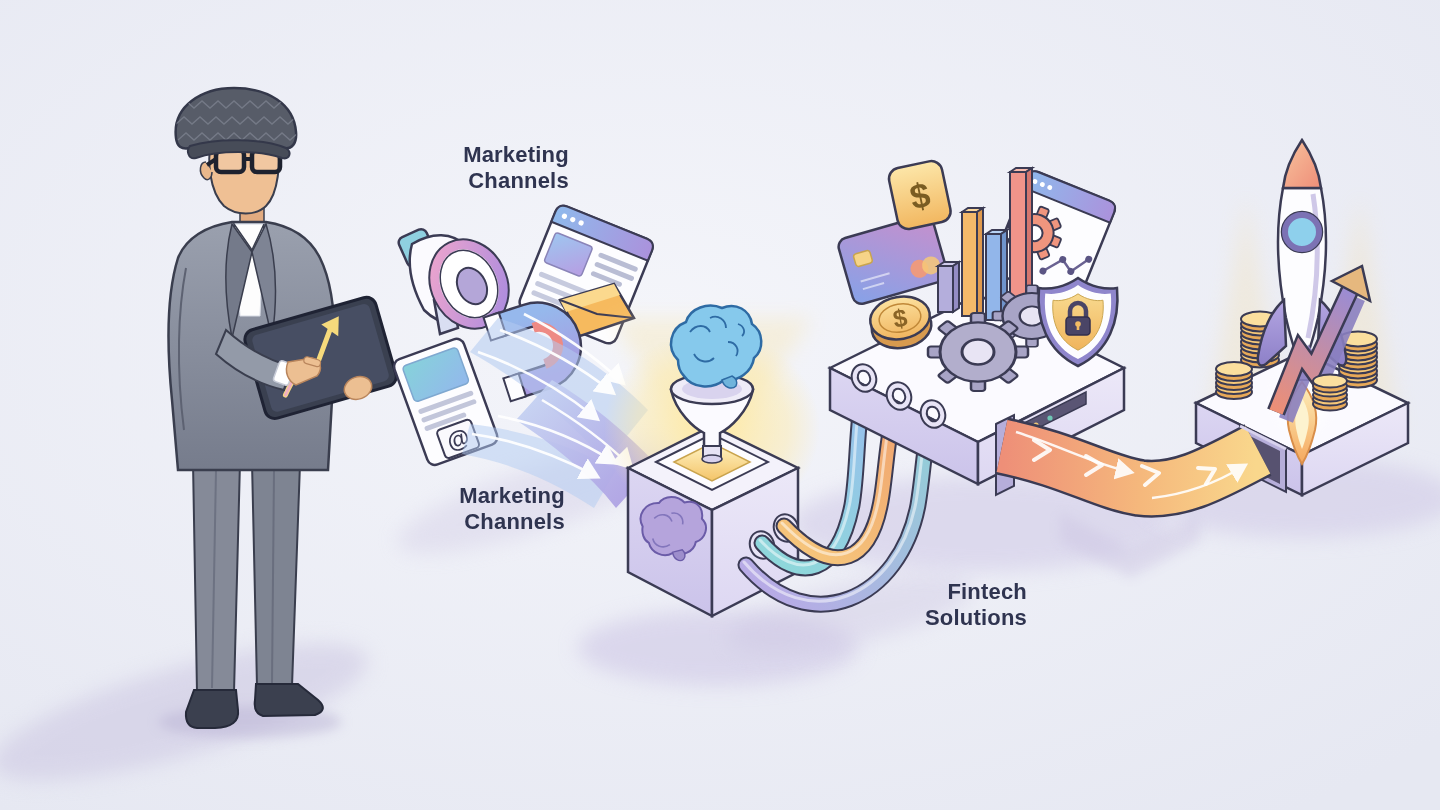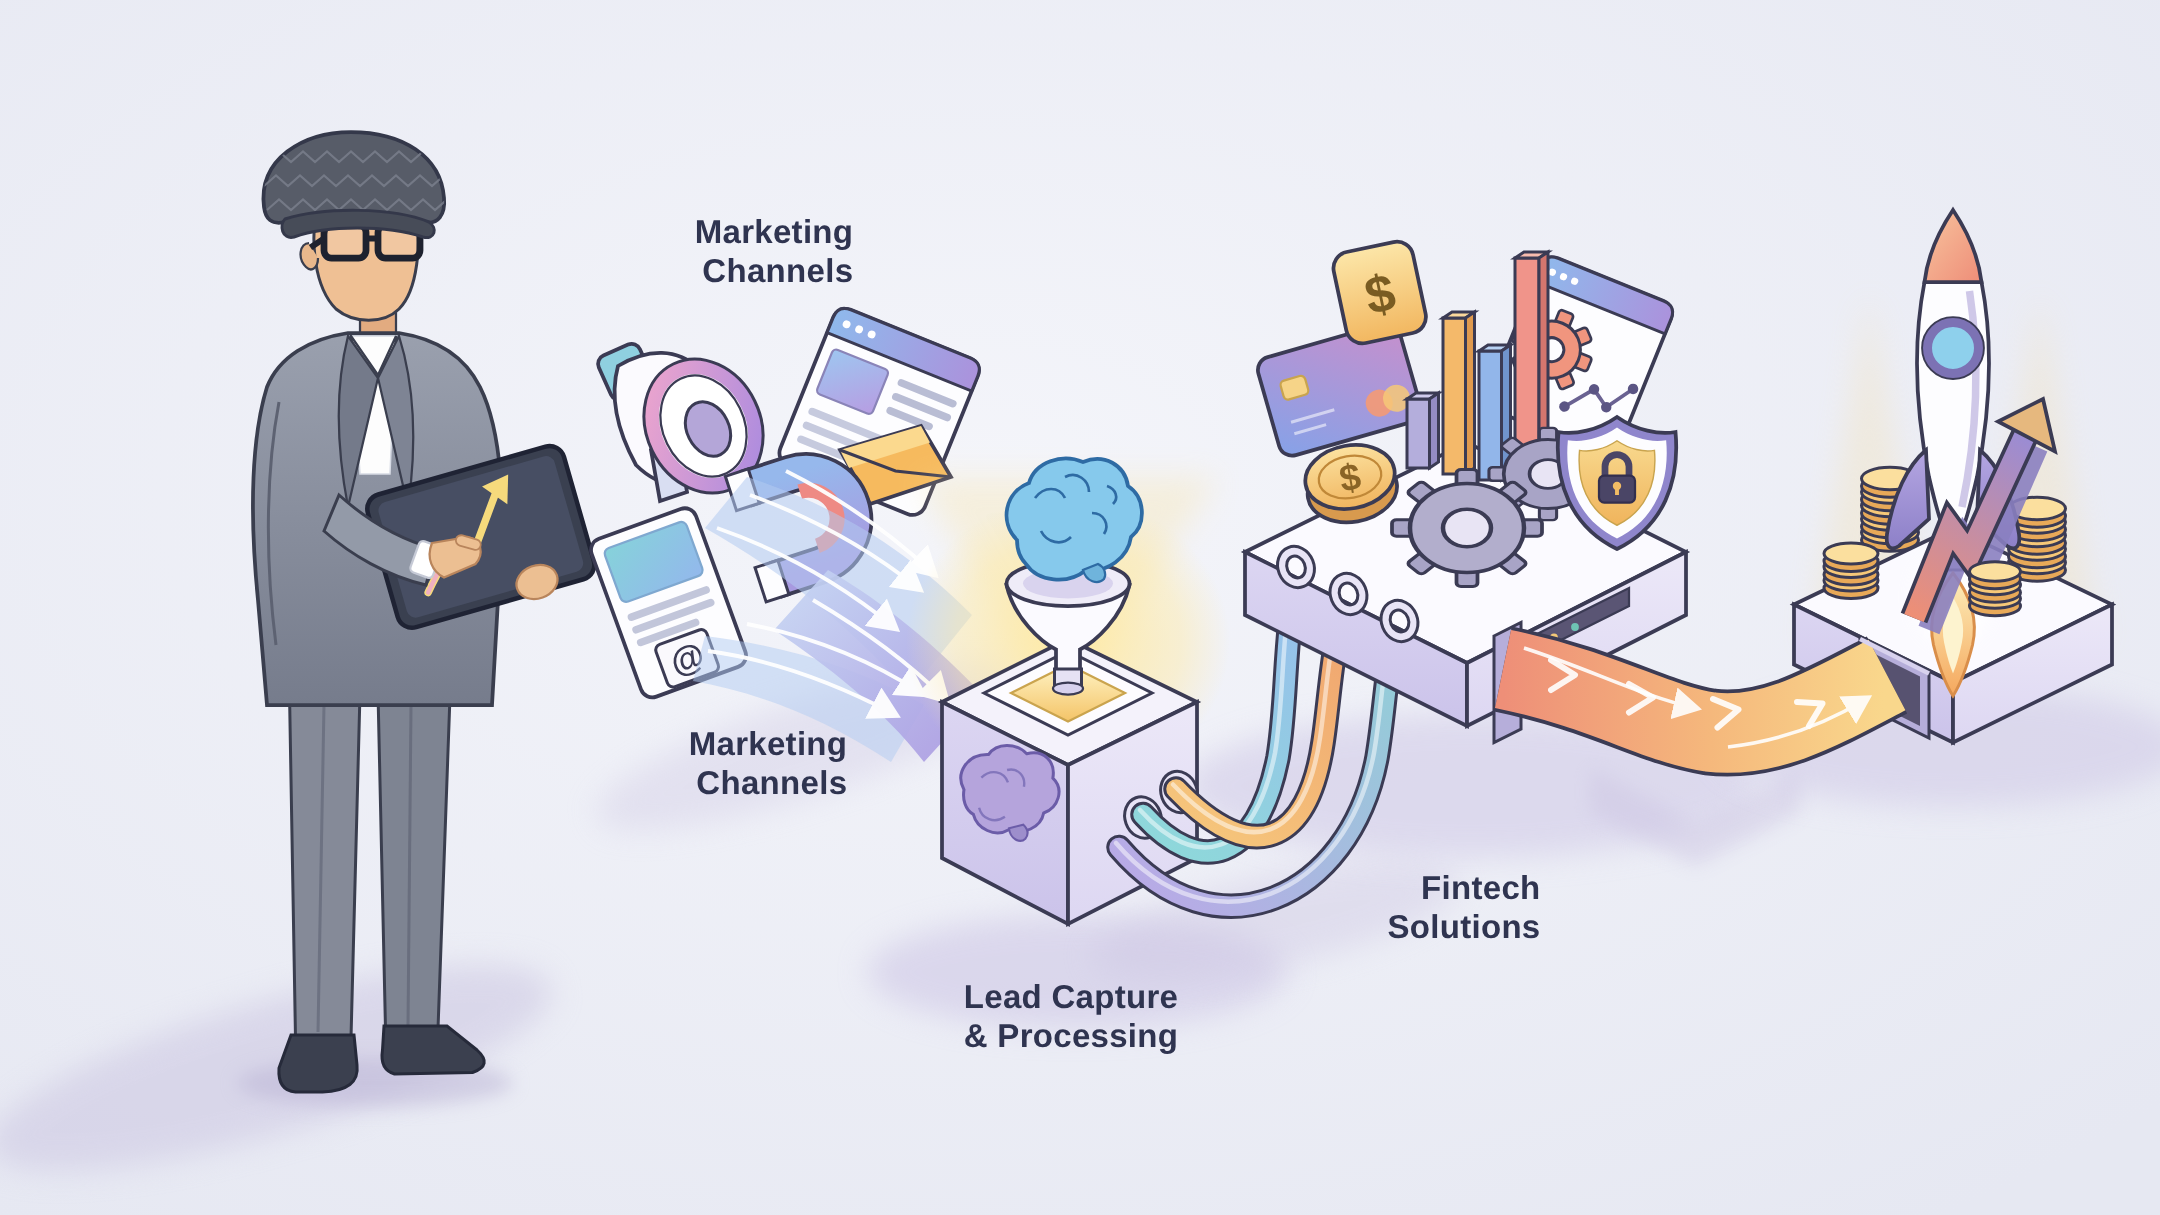--- a/index.html
+++ b/index.html
@@ -543,17 +543,15 @@
             <ellipse cx="1330" cy="381" rx="17" ry="6.5" fill="#fbdf9e"></ellipse>
           </g>
   </g>
 </g>
 </svg>
 
 <div class="lbl" style="left:516px;top:142px;">Marketing
 Channels</div>
 <div class="lbl" style="left:512px;top:483px;">Marketing
 Channels</div>
-<div class="lbl" style="left:714px;top:652px;">Lead Capture
-&amp; Processing</div>
 <div class="lbl" style="left:976px;top:535px;margin-top:44px;">Fintech
 Solutions</div>
 </div>
 
 </body></html>

